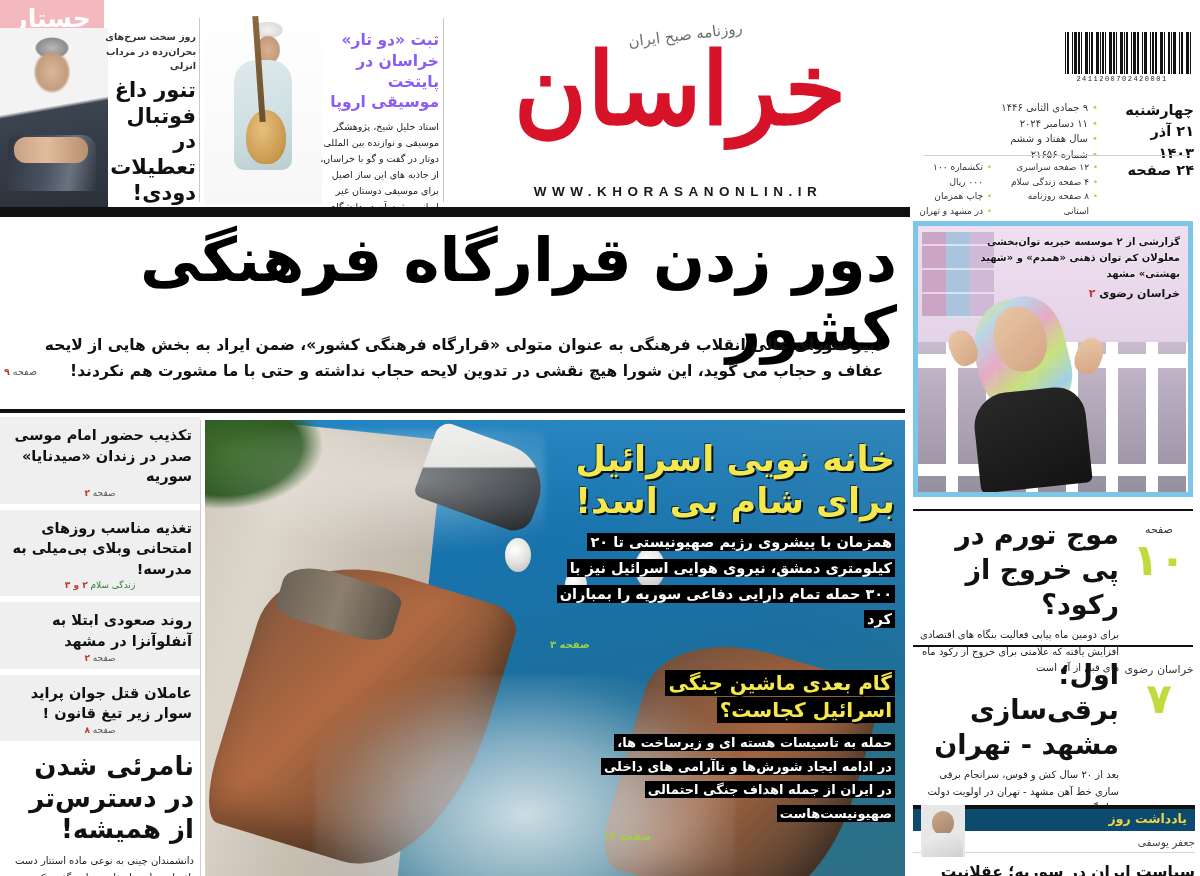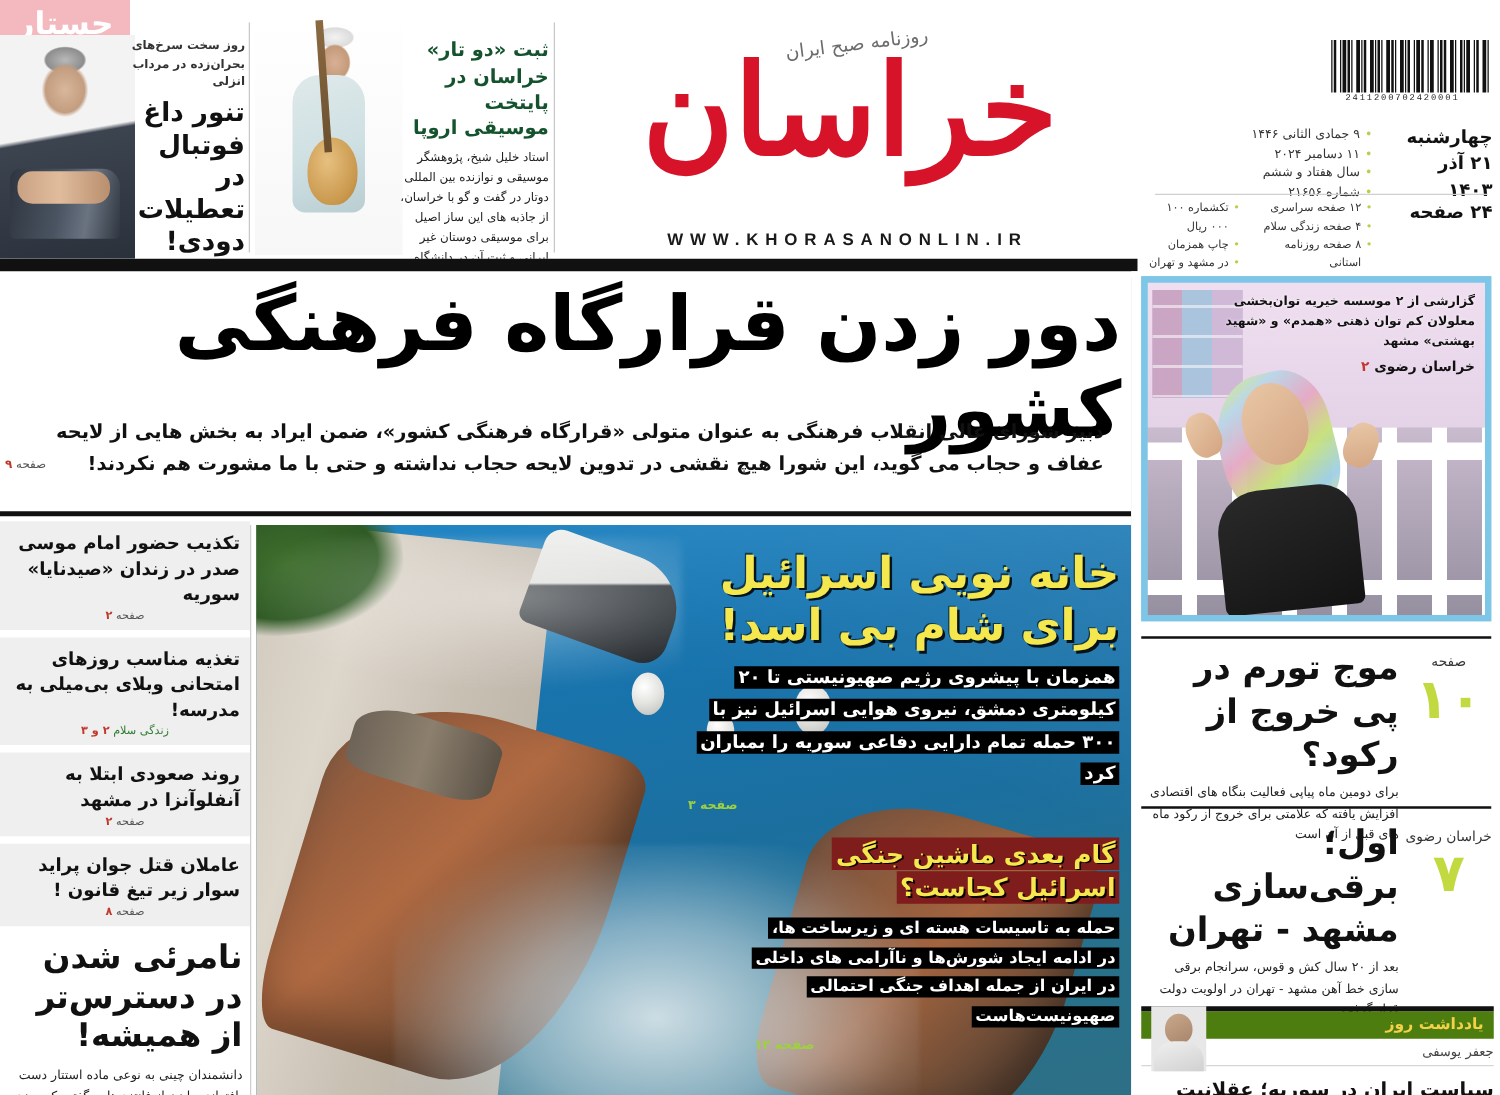--- a/index.html
+++ b/index.html
@@ -63,21 +63,21 @@
     content:""; position:absolute; left:52px; top:10px; width:6px; height:106px;
     background:linear-gradient(180deg,#8a6a42,#6b4f2e); transform:rotate(-4deg);
     box-shadow: 6px 96px 0 -1px rgba(0,0,0,0);
   }
   .dotar-body {
     position:absolute; left:42px; top:104px; width:40px; height:54px;
     background:radial-gradient(ellipse at 40% 35%, #e7c07f 0%, #c9984d 70%, #a87b36 100%);
     border-radius:50% 50% 45% 45%;
   }
   .music-text { position:absolute; right:4px; top:30px; width:124px; text-align:right; }
-  .mt-title { font-size:15.5px; font-weight:bold; color:#14532d; line-height:1.34; }
+  .mt-title { font-size:15.5px; font-weight:bold; color:#8b5cf6; line-height:1.34; }
   .mt-body { font-size:9.5px; color:#222; line-height:1.68; margin-top:6px; }
   .vline2 { position:absolute; left:443px; top:18px; width:1px; height:184px; background:#c8c8c8; }
 
   
   .logo-wrap { position:absolute; left:443px; top:0; width:470px; height:207px; }
   .logo-sub {
     position:absolute; right:170px; top:26px; font-size:15px; color:#6c6c6c;
     transform:rotate(-7deg); font-family:"DejaVu Serif", serif; letter-spacing:0.5px;
   }
   .logo-main {
@@ -215,21 +215,21 @@
   }
   .ovl-a-sub span { background:#000; padding:1px 3px; box-decoration-break:clone; -webkit-box-decoration-break:clone; }
   .ovl-a-page { margin-top:6px; text-align:left; font-size:10px; color:#9ed13f; font-weight:bold; }
 
   
   .ovl-b { position:absolute; right:10px; top:250px; width:292px; text-align:right; }
   .ovl-b-title {
     font-size:20px; font-weight:bold; color:#f5e84f; line-height:1.36;
     text-shadow: 1.5px 1.5px 0 rgba(0,0,0,0.9);
   }
-  .ovl-b-title span { background:#7f1d1d; padding:1px 3px; box-decoration-break:clone; -webkit-box-decoration-break:clone; }
+  .ovl-b-title span { background:#000000; padding:1px 3px; box-decoration-break:clone; -webkit-box-decoration-break:clone; }
   .ovl-b-sub { margin-top:7px; font-size:13px; font-weight:bold; color:#fff; line-height:1.8; }
   .ovl-b-sub span { background:#000; padding:1px 3px; box-decoration-break:clone; -webkit-box-decoration-break:clone; }
   .ovl-b-page { margin-top:5px; text-align:left; font-size:10.5px; color:#9ed13f; font-weight:bold; }
 
   
   .right-col { position:absolute; left:905px; top:217px; width:295px; height:659px; background:#fff; }
   .vline4 { position:absolute; left:905px; top:222px; width:1px; height:654px; background:#cfcfcf; }
 
   .charity { position:absolute; left:8px; top:4px; width:280px; height:276px; overflow:hidden;
     background:#7ec6e8; border:5px solid #7ec6e8; }
@@ -282,21 +282,21 @@
   .rc-item { position:absolute; left:8px; width:282px; display:flex; }
   .rc-badge { width:72px; text-align:center; padding-top:6px; }
   .rc-badge .rb-label { font-size:11px; color:#333; }
   .rc-badge .rb-num { font-size:44px; font-weight:bold; color:#c2d93f; line-height:1; margin-top:2px; }
   .rc-badge .rb-num.sm { font-size:42px; }
   .rc-body { width:210px; text-align:right; padding-right:4px; }
   .rc-title { font-size:27px; font-weight:bold; color:#111; line-height:1.3; }
   .rc-sub { margin-top:5px; font-size:10px; color:#222; line-height:1.66; }
 
   .note-block { position:absolute; left:8px; top:592px; width:282px; }
-  .note-topbar { position:relative; height:22px; background:#4d7c0f; }
+  .note-topbar { position:relative; height:22px; background:#0c4a6e; }
   .note-topbar .nt-label {
     position:absolute; right:8px; top:2px; font-size:12.5px; font-weight:bold; color:#f3d24a;
   }
   .note-topbar::before { content:""; position:absolute; left:0; top:-4px; width:282px; height:4px; background:#111; }
   .author-ava {
     position:absolute; left:8px; top:-4px; width:44px; height:52px; overflow:hidden; background:#e7e7e7;
   }
   .author-ava::before { content:""; position:absolute; left:11px; top:6px; width:22px; height:24px;
     background:linear-gradient(150deg,#c9a98c,#a7846a); border-radius:50% 50% 46% 46%; }
   .author-ava::after { content:""; position:absolute; left:2px; top:28px; width:40px; height:26px;

